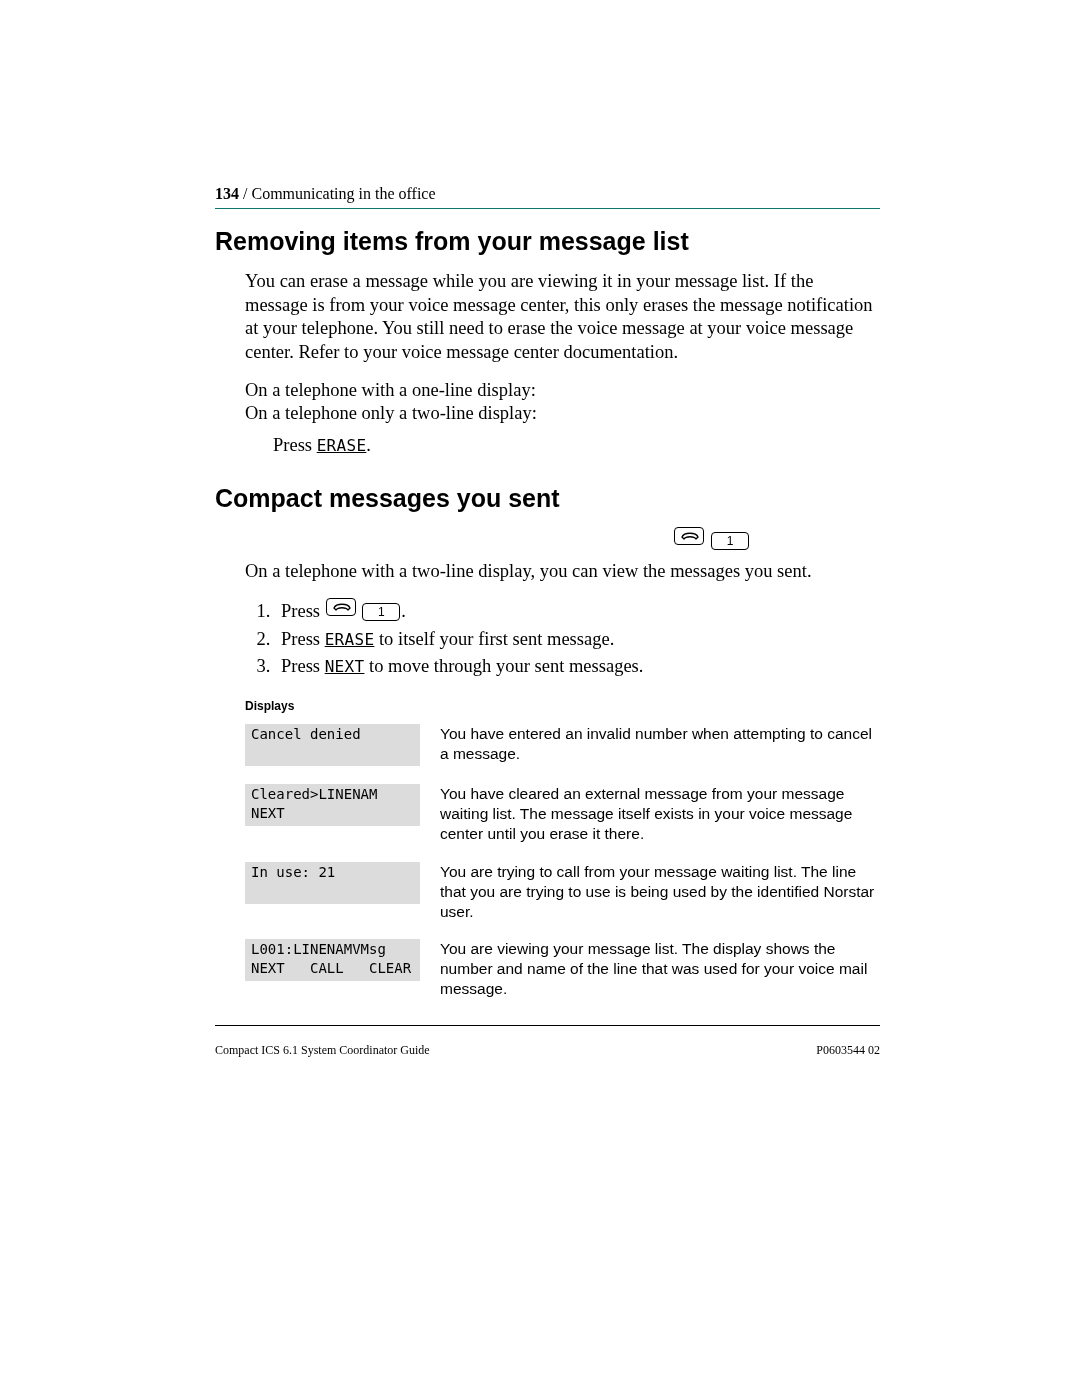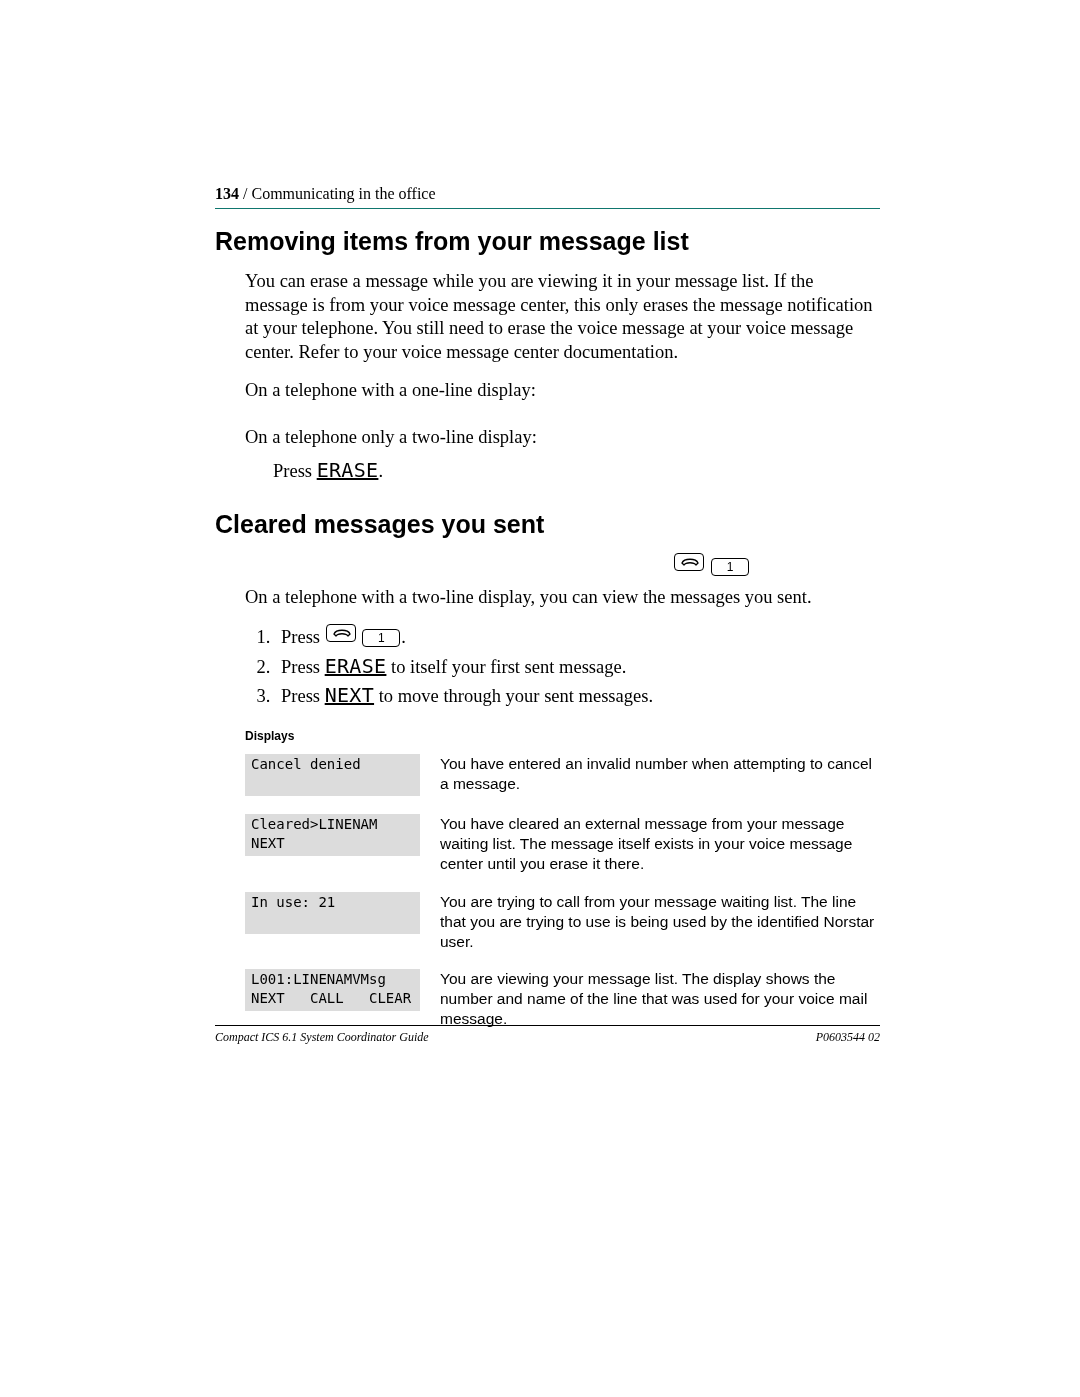--- a/index.html
+++ b/index.html
@@ -63,21 +63,21 @@
     margin: 0 0 0 0;
     padding-left: 30px;
   }
   ol.steps li {
     padding-left: 6px;
     margin-bottom: 4px;
   }
 
   .lcd {
     font-family: "Lucida Console", Menlo, monospace;
-    font-size: 20px;
+    font-size: 16px;
     letter-spacing: 0.3px;
   }
   .lcd-label {
     text-decoration: underline;
   }
 
   .keycap {
     display: inline-block;
     border: 1.4px solid #000;
     border-radius: 4px;
@@ -160,51 +160,50 @@
     font-size: 14px;
     white-space: pre;
   }
 
   .footer {
     position: absolute;
     left: 215px;
     top: 1025px;
     width: 665px;
     border-top: 1px solid #000;
-    padding-top: 4px;
+    padding-top: 17px;
     font-family: "Palatino Linotype", "Book Antiqua", Palatino, serif;
     font-size: 12px;
     display: flex;
     justify-content: space-between;
-    font-style: italic;
   }
 </style>
 </head>
 <body>
 
 <div class="page">
 
   <div class="running-head">
     <span class="pgnum">134</span><span> / </span><span>Communicating in the office</span>
   </div>
 
   <div class="h1">Removing items from your message list</div>
 
   <div class="body-block">
     <p class="para">You can erase a message while you are viewing it in your message list. If the message is from your voice message center, this only erases the message notification at your telephone. You still need to erase the voice message at your voice message center. Refer to your voice message center documentation.</p>
 
-    <p class="para" style="margin-bottom:24px">On a telephone with a one-line display:</p>
+    <p class="para" style="margin-bottom:0">On a telephone with a one-line display:</p>
 
     <p class="para" style="margin-bottom:8px">On a telephone only a two-line display:</p>
     <p class="para indent1">
       <span>Press </span><span class="lcd lcd-label">ERASE</span><span>.</span>
     </p>
   </div>
 
-  <div class="h1" style="margin-top:26px">Cleared messages you sent</div>
+  <div class="h1" style="margin-top:26px">Compact messages you sent</div>
 
   <div class="body-block">
 
     <div class="key-row-right">
       <span class="keycap feature">
         <svg class="phone" viewBox="0 0 20 12">
           <path d="M2 7 C 4 2, 16 2, 18 7 L16 9 C 14 6, 6 6, 4 9 Z" fill="none" stroke="#000" stroke-width="1.3"></path>
         </svg>
       </span>
       <span class="keycap">1</span>

